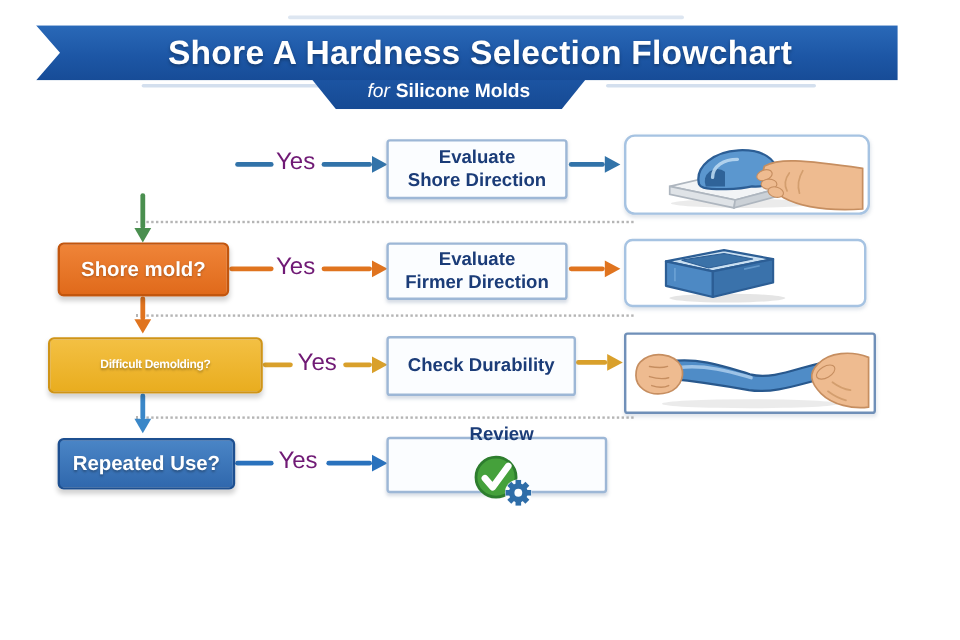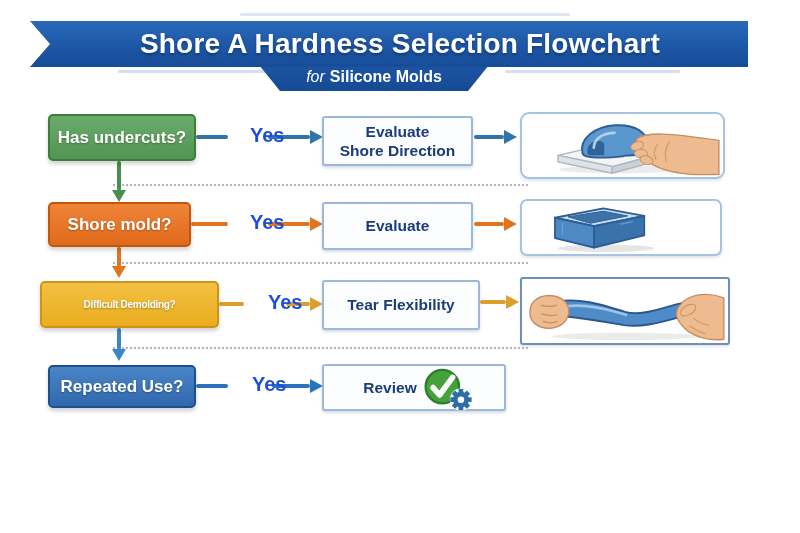--- a/index.html
+++ b/index.html
@@ -64,32 +64,32 @@
   .bl3 { left:480px; top:300px; width:26px; } .bh3 { left:506px; top:295px; }
 
   .v1 { left:117px; top:161px; height:30px; background:#4a8f4f; }
   .vh1 { left:112px; top:190px; border-top:12px solid #4a8f4f; }
   .v2 { left:117px; top:247px; height:20px; background:#e0741f; }
   .vh2 { left:112px; top:266px; border-top:12px solid #e0741f; }
   .v3 { left:117px; top:328px; height:22px; background:#3a87c8; }
   .vh3 { left:112px; top:349px; border-top:12px solid #3a87c8; }
 
   
-  .yes { position:absolute; z-index:2; color:#1d4ed8; font-weight:bold; font-size:20px; white-space:nowrap;margin-left:20px; }
+  .yes { position:absolute; z-index:2; color:#701a75; font-weight:normal; font-size:20px; white-space:nowrap; }
   .y1 { left:230px; top:124px; } .y2 { left:230px; top:211px; } .y3 { left:248px; top:291px; } .y4 { left:232px; top:373px; }
 
   
   .obox { position:absolute; z-index:2; background:#fbfdff; border:2px solid #9db7d6; border-radius:3px;
           box-shadow:0 2px 3px rgba(120,140,170,0.30); box-sizing:border-box;
-          display:flex; flex-direction:column; justify-content:center;
+          display:flex; flex-direction:column; align-items:center; justify-content:center;
           color:#1b3c78; font-weight:bold; font-size:15.5px; line-height:1.25; text-align:center; }
   .o1 { left:322px; top:116px; width:151px; height:50px; }
   .o2 { left:322px; top:202px; width:151px; height:48px; }
   .o3 { left:322px; top:280px; width:158px; height:50px; }
-  .o4 { left:322px; top:364px; width:184px; height:47px; flex-direction:row; gap:4px; padding-left:8px; }
+  .o4 { left:322px; top:364px; width:184px; height:47px; flex-direction:column; gap:4px; padding-left:8px; }
   .o4text { display:flex; flex-direction:column; align-items:center; justify-content:center; line-height:1.25; }
 
   
   .frame { position:absolute; z-index:2; background:#ffffff; overflow:hidden; box-sizing:border-box;
            box-shadow:0 2px 3px rgba(120,140,170,0.22); }
   .f1 { left:520px; top:112px; width:205px; height:67px; border:2px solid #a6c3e2; border-radius:9px; }
   .f2 { left:520px; top:199px; width:202px; height:57px; border:2px solid #a6c3e2; border-radius:7px; }
   .f3 { left:520px; top:277px; width:210px; height:68px; border:2px solid #6f8fb8; border-radius:3px; }
   .frame svg { display:block; width:100%; height:100%; }
   .ogicon { flex:0 0 auto; }
@@ -106,23 +106,20 @@
     <span class="title">Shore A Hardness Selection Flowchart</span>
   </div>
   <div class="tab">
     <span class="subtitle"><span class="sub-prefix">for</span><span class="sub-main">Silicone Molds</span></span>
   </div>
 
   <div class="dash d1"></div>
   <div class="dash d2"></div>
   <div class="dash d3"></div>
 
-  <div class="qbox q1">
-    <span>Has undercuts?</span>
-  </div>
   <div class="hline c-b1 stub1"></div>
   <span class="yes y1">Yes</span>
   <div class="hline c-b1 al1"></div>
   <div class="head-r h-b1 ah1"></div>
   <div class="obox o1">
     <span>Evaluate</span>
     <span>Shore Direction</span>
   </div>
   <div class="hline c-b1 bl1"></div>
   <div class="head-r h-b1 bh1"></div>
@@ -148,20 +145,21 @@
 
   <div class="qbox q2">
     <span>Shore mold?</span>
   </div>
   <div class="hline c-or stub2"></div>
   <span class="yes y2">Yes</span>
   <div class="hline c-or al2"></div>
   <div class="head-r h-or ah2"></div>
   <div class="obox o2">
     <span>Evaluate</span>
+    <span>Firmer Direction</span>
   </div>
   <div class="hline c-or bl2"></div>
   <div class="head-r h-or bh2"></div>
   <div class="frame f2">
     <svg viewBox="0 0 202 57">
       <ellipse cx="85" cy="51" rx="52" ry="4" fill="rgba(0,0,0,0.10)"></ellipse>
       <polygon points="30,18 82,8 126,16 72,27" fill="#c9dff1" stroke="#2c5e95" stroke-width="2" stroke-linejoin="round"></polygon>
       <polygon points="44,17 82,11 108,16 68,24" fill="#3b72a8" stroke="#2c5e95" stroke-width="1"></polygon>
       <polygon points="30,18 72,27 72,50 30,40" fill="#4d89c4" stroke="#2c5e95" stroke-width="2" stroke-linejoin="round"></polygon>
       <polygon points="72,27 126,16 126,37 72,50" fill="#3a72ab" stroke="#2c5e95" stroke-width="2" stroke-linejoin="round"></polygon>
@@ -173,21 +171,21 @@
   <div class="head-d vh2"></div>
 
   <div class="qbox q3">
     <span>Difficult Demolding?</span>
   </div>
   <div class="hline c-gd stub3"></div>
   <span class="yes y3">Yes</span>
   <div class="hline c-gd al3"></div>
   <div class="head-r h-gd ah3"></div>
   <div class="obox o3">
-    <span>Tear Flexibility</span>
+    <span>Check Durability</span>
   </div>
   <div class="hline c-gd bl3"></div>
   <div class="head-r h-gd bh3"></div>
   <div class="frame f3">
     <svg viewBox="0 0 210 68">
       <ellipse cx="105" cy="61" rx="78" ry="4" fill="rgba(0,0,0,0.08)"></ellipse>
       <path d="M32,24 C60,19 88,30 105,35 C128,41 155,25 180,23 L183,36 C158,40 130,53 104,49 C82,45 56,41 34,39 Z" fill="#4f8cc7" stroke="#28588d" stroke-width="2" stroke-linejoin="round"></path>
       <path d="M42,29 C68,26 92,34 106,38" fill="none" stroke="#aacdec" stroke-width="3" stroke-linecap="round" opacity="0.85"></path>
       <path d="M8,24 C18,14 38,16 44,28 C48,38 42,50 28,52 C14,54 4,46 4,36 C4,31 5,27 8,24 Z" fill="#eebb90" stroke="#c68e60" stroke-width="1.5"></path>
       <path d="M16,28 q10,2 16,0 M16,37 q10,3 17,1 M18,45 q9,3 15,0" fill="none" stroke="#c68e60" stroke-width="1.3" stroke-linecap="round"></path>

